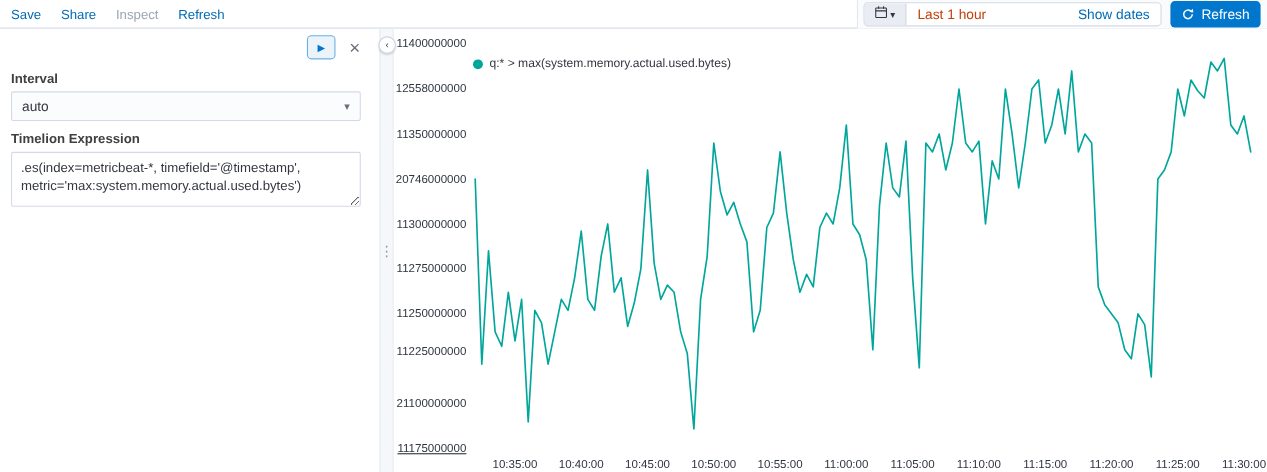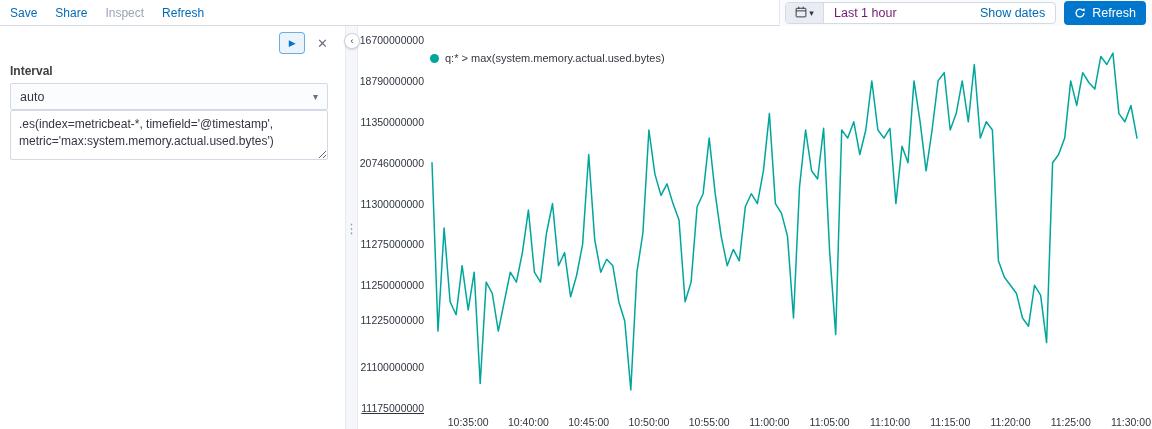--- a/index.html
+++ b/index.html
@@ -14,21 +14,21 @@
   .nav-link { color:#006bb4; cursor:pointer; font-weight:500; text-decoration:none; }
   .nav-link.disabled { color:#9aa5b5; }
 
   .datebar { position:absolute; right:0; top:0; height:26px; width:373px; background:#fafbfd;
              border-left:1px solid #e3e8f0; display:flex; align-items:center; padding:0 6px 0 5px; gap:8px; }
   .dp-group { display:flex; align-items:center; height:22px; flex:1; background:#fff;
               border:1px solid #d3dae6; border-radius:4px; overflow:hidden; }
   .dp-quick { display:flex; align-items:center; justify-content:center; gap:2px; width:38px; height:100%;
               background:#e9edf3; border-right:1px solid #d3dae6; cursor:pointer; }
   .dp-chev { font-size:9px; color:#343741; line-height:1; }
-  .dp-value { flex:1; font-size:12.5px; color:#701a75; padding-left:10px; white-space:nowrap; cursor:pointer; }
+  .dp-value { flex:1; font-size:12.5px; color:#c2410c; padding-left:10px; white-space:nowrap; cursor:pointer; }
   .dp-showdates { font-size:12.5px; color:#006bb4; font-weight:500; padding:0 10px; white-space:nowrap; cursor:pointer; }
   .refresh-btn { display:flex; align-items:center; justify-content:center; gap:6px; height:24px; min-width:74px;
                  background:#0077cc; color:#fff; border:none; border-radius:4px; font-size:12.5px; font-weight:500;
                  font-family:"Liberation Sans", sans-serif; cursor:pointer; padding:0 10px; }
 
   
   .sidebar { position:absolute; top:26px; left:0; width:345px; bottom:0; background:#fff; }
   .sidebar-inner { padding:5px 17px 0 10px; }
   .actions { display:flex; justify-content:flex-end; align-items:center; gap:12px; height:24px; }
   .play-btn { display:flex; align-items:center; justify-content:center; width:26px; height:22px;
@@ -107,39 +107,40 @@
         <div class="play-btn">
           <span>▶</span>
         </div>
         <div class="close-btn">✕</div>
       </div>
       <label class="form-label">Interval</label>
       <div class="select">
         <span>auto</span>
         <span class="chev">▾</span>
       </div>
+      <label class="form-label">Timelion Expression</label>
       <textarea class="expr" spellcheck="false" style="">.es(index=metricbeat-*, timefield='@timestamp', metric='max:system.memory.actual.used.bytes')</textarea>
     </div>
   </div>
 
   <div class="gutter">
     <span class="gutter-dots">⋮</span>
   </div>
   <div class="collapse-btn">
     <span>‹</span>
   </div>
 
   <div class="chart-pane">
     <div class="legend">
       <span class="legend-dot" style="background: rgb(0, 166, 155);"></span>
       <span>q:* &gt; max(system.memory.actual.used.bytes)</span>
     </div>
     <div id="ylabels">
-        <div class="y-label" style="top: 8px;">16700000000</div>
-        <div class="y-label" style="top: 48.8889px;">18790000000</div>
+        <div class="y-label" style="top: 8px;">11400000000</div>
+        <div class="y-label" style="top: 48.8889px;">12558000000</div>
         <div class="y-label" style="top: 89.7778px;">11350000000</div>
         <div class="y-label" style="top: 130.667px;">20746000000</div>
         <div class="y-label" style="top: 171.556px;">11300000000</div>
         <div class="y-label" style="top: 212.444px;">11275000000</div>
         <div class="y-label" style="top: 253.333px;">11250000000</div>
         <div class="y-label" style="top: 288px;">11225000000</div>
         <div class="y-label" style="top: 335.111px;">21100000000</div>
         <div class="y-label" style="top: 376px; text-decoration: underline;">11175000000</div>
       </div>
     <div id="xlabels">

